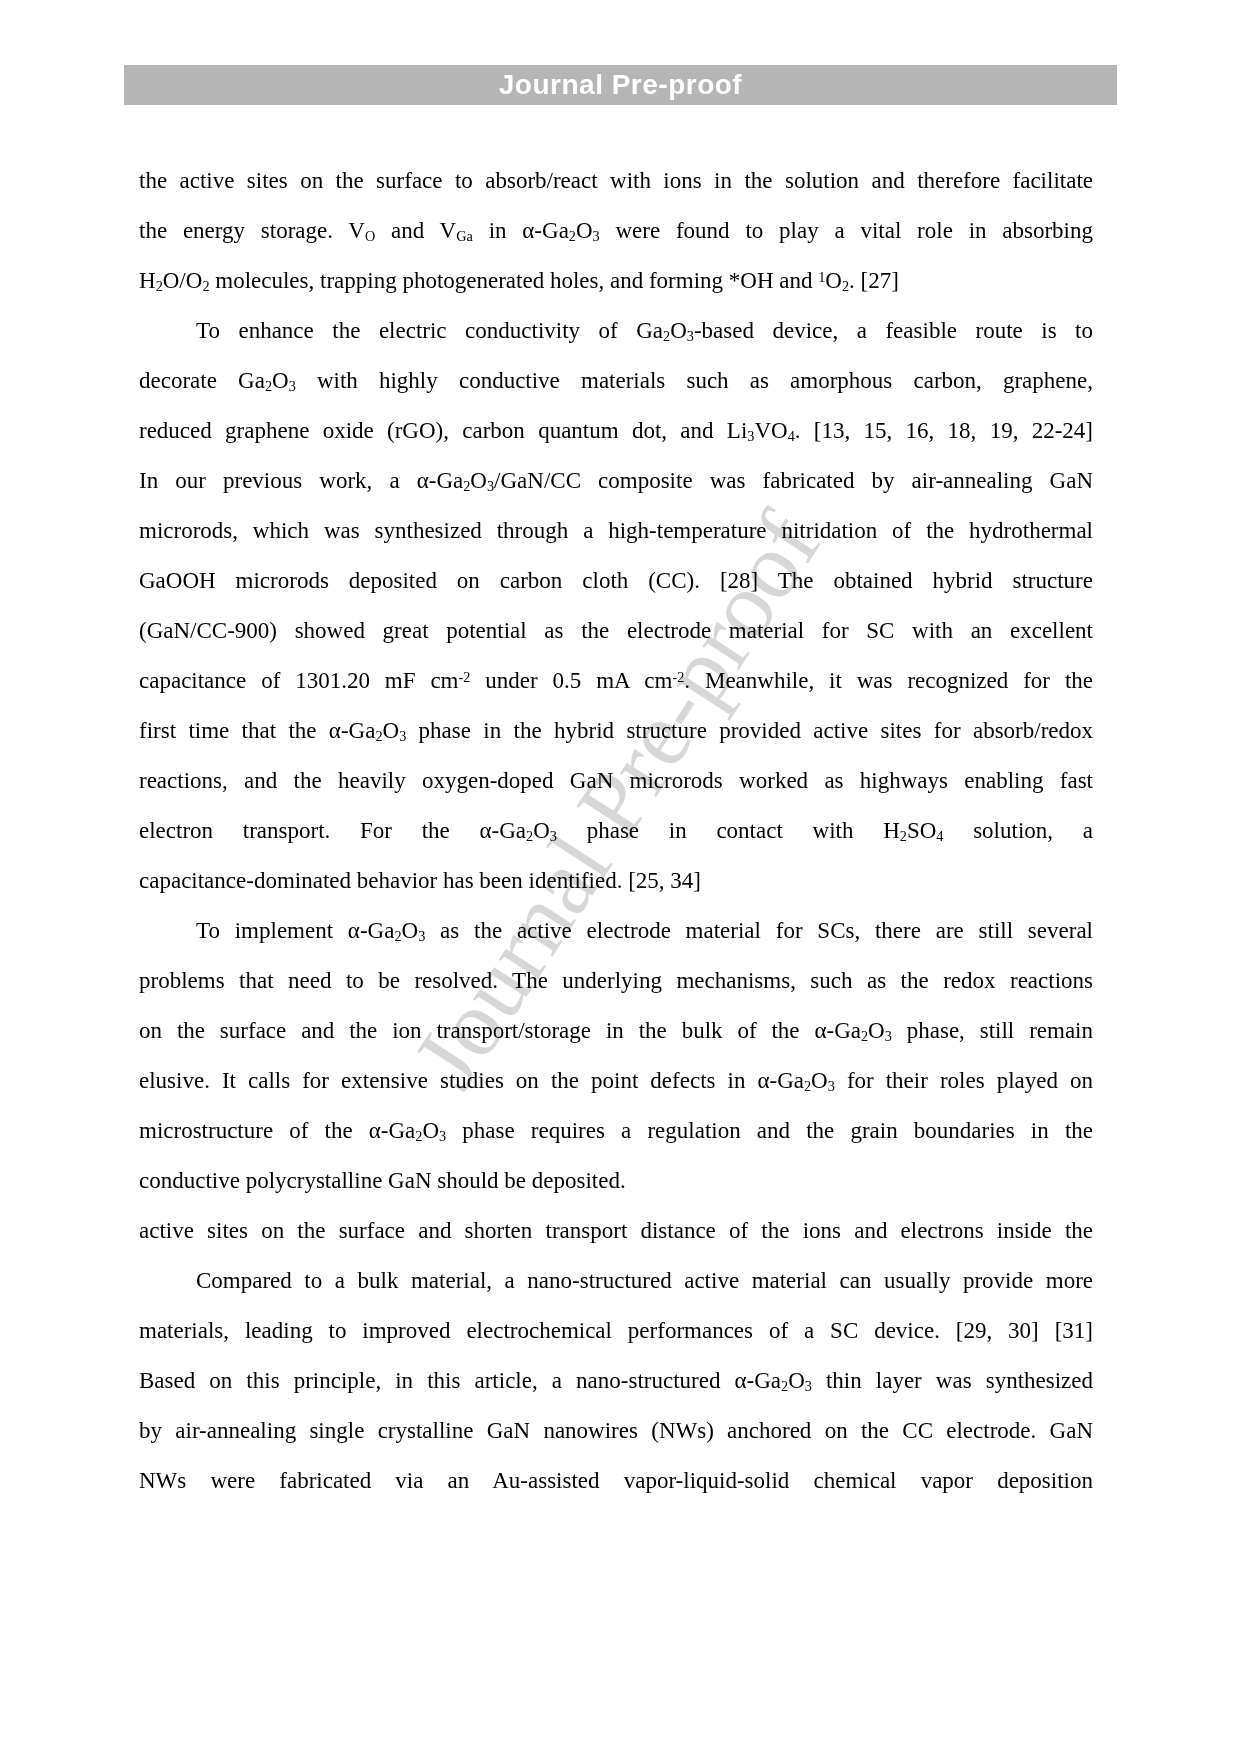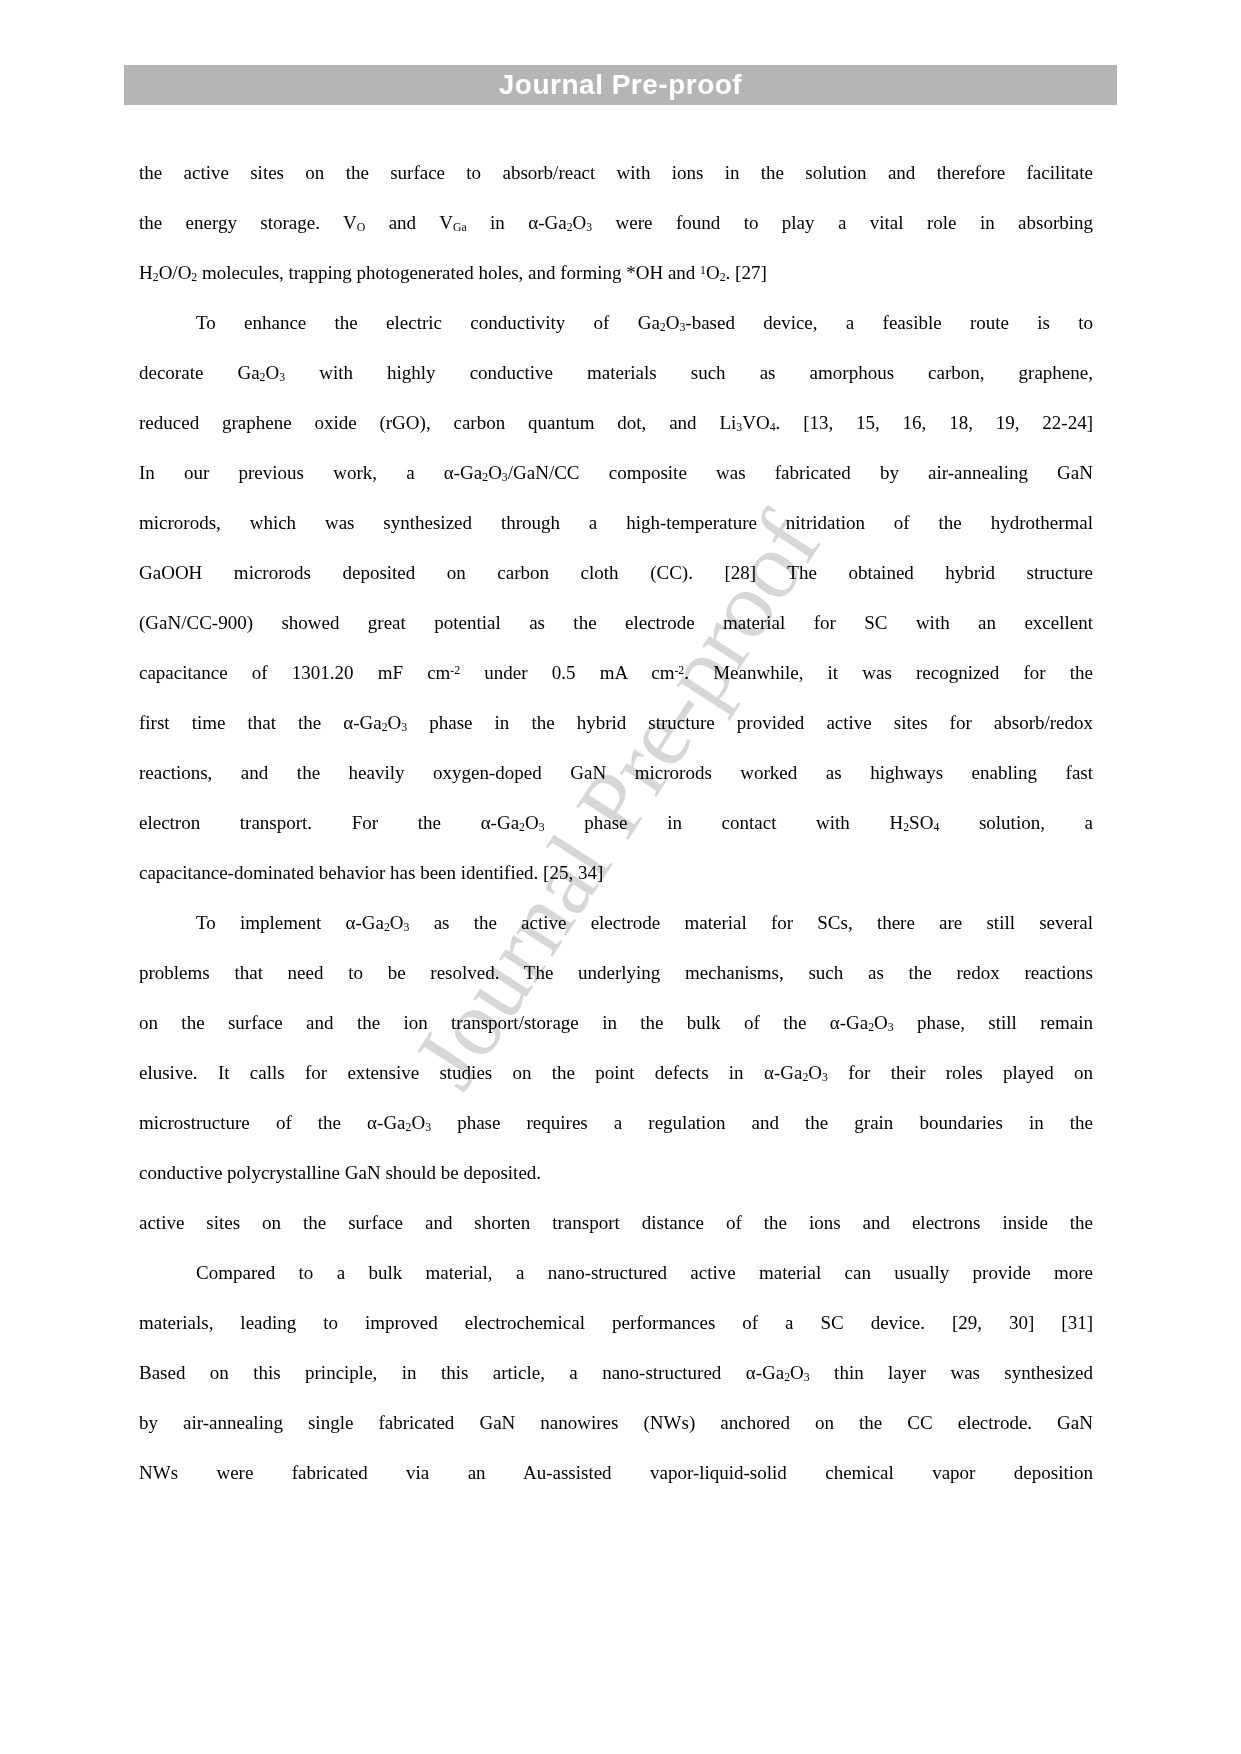--- a/index.html
+++ b/index.html
@@ -38,24 +38,24 @@
     transform-origin: center center;
     font-family: "Liberation Serif", "DejaVu Serif", serif;
     font-size: 94px;
     white-space: nowrap;
     z-index: 1;
     user-select: none;
   }
   .body-text {
     position: absolute;
     left: 139px;
-    top: 148px;
+    top: 156px;
     width: 954px;
     z-index: 2;
-    font-size: 19px;
+    font-size: 23px;
   }
   .para { margin: 0; padding: 0; }
   .line {
     height: 50px;
     line-height: 50px;
     text-align: justify;
     white-space: normal;
     overflow: visible;
   }
   .line.fill { text-align-last: justify; }
@@ -104,18 +104,18 @@
         <div class="line fill">on the surface and the ion transport/storage in the bulk of the α-Ga<sub>2</sub>O<sub>3</sub> phase, still remain</div>
         <div class="line fill">elusive. It calls for extensive studies on the point defects in α-Ga<sub>2</sub>O<sub>3</sub> for their roles played on</div>
         <div class="line fill">microstructure of the α-Ga<sub>2</sub>O<sub>3</sub> phase requires a regulation and the grain boundaries in the</div>
         <div class="line">conductive polycrystalline GaN should be deposited.</div>
       </div>
       <div class="para">
         <div class="line fill">active sites on the surface and shorten transport distance of the ions and electrons inside the</div>
         <div class="line fill indent">Compared to a bulk material, a nano-structured active material can usually provide more</div>
         <div class="line fill">materials, leading to improved electrochemical performances of a SC device. [29, 30] [31]</div>
         <div class="line fill">Based on this principle, in this article, a nano-structured α-Ga<sub>2</sub>O<sub>3</sub> thin layer was synthesized</div>
-        <div class="line fill">by air-annealing single fabricated GaN nanowires (NWs) anchored on the CC electrode. GaN</div>
+        <div class="line fill">by air-annealing single crystalline GaN nanowires (NWs) anchored on the CC electrode. GaN</div>
         <div class="line fill">NWs were fabricated via an Au-assisted vapor-liquid-solid chemical vapor deposition</div>
       </div>
     </div>
 
 </div>
 
 </body></html>

